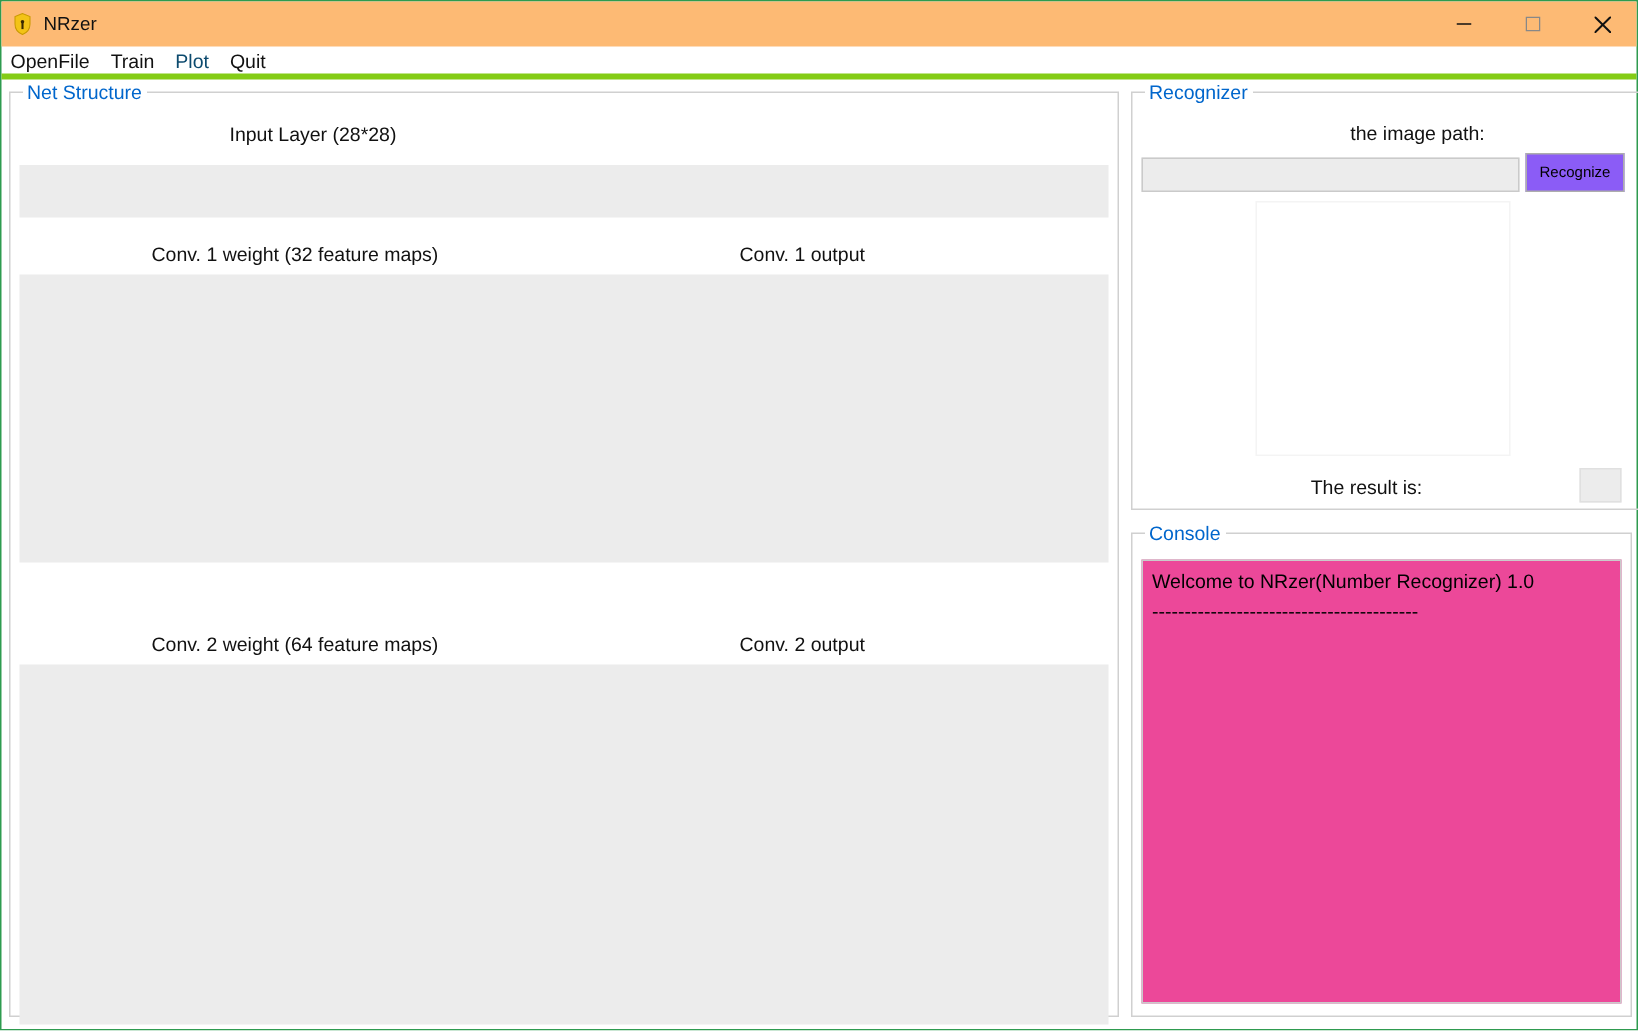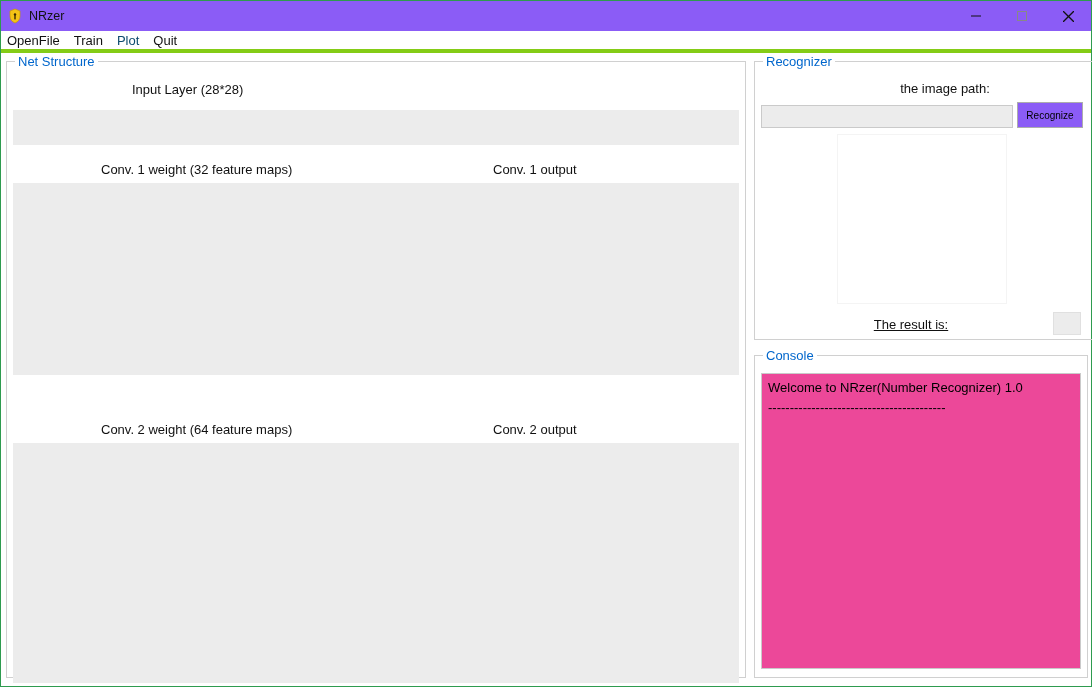--- a/index.html
+++ b/index.html
@@ -18,21 +18,21 @@
     background: #fff;
     position: relative;
   }
   
   .titlebar {
     height: 30px;
     display: flex;
     align-items: center;
     justify-content: space-between;
     padding-left: 6px;
-    background: #8b5cf6;
+    background: #fdba74;
   }
   .titlebar-left {
     display: flex;
     align-items: center;
     gap: 6px;
   }
   .app-icon {
     width: 16px; height: 16px;
     display: inline-flex;
     align-items: center; justify-content: center;
@@ -103,21 +103,21 @@
   }
   .vis-panel {
     position: absolute;
     background: #ececec;
   }
   
   .vis-p1 { left: 0; top: 35px;  width: 100%; height: 35px; }
   .vis-p2 { left: 0; top: 108px; width: 100%; height: 192px; }
   .vis-p3 { left: 0; top: 368px; width: 100%; height: 240px; }
 
-  .lbl-input { left: 119px; top: 7px; }
+  .lbl-input { left: 140px; top: 7px; }
   .lbl-c1w   { left: 88px;  top: 87px; }
   .lbl-c1o   { left: 480px; top: 87px; }
   .lbl-c2w   { left: 88px;  top: 347px; }
   .lbl-c2o   { left: 480px; top: 347px; }
 
   
   .gb-rec {
     left: 752px; top: 0px;
     width: 382px; height: 286px;
   }
@@ -155,21 +155,20 @@
     left: 76px; top: 59px;
     width: 170px; height: 170px;
     background: #fff;
     border: 1px solid #f4f4f4;
   }
   .result-label {
     position: absolute;
     left: 40px; top: 242px;
     width: 220px;
     text-align: center;
-    text-decoration: underline;
   }
   .result-output {
     position: absolute;
     left: 292px; top: 237px;
     width: 28px; height: 23px;
     background: #ececec;
     border: 1px solid #e0e0e0;
   }
 
   

